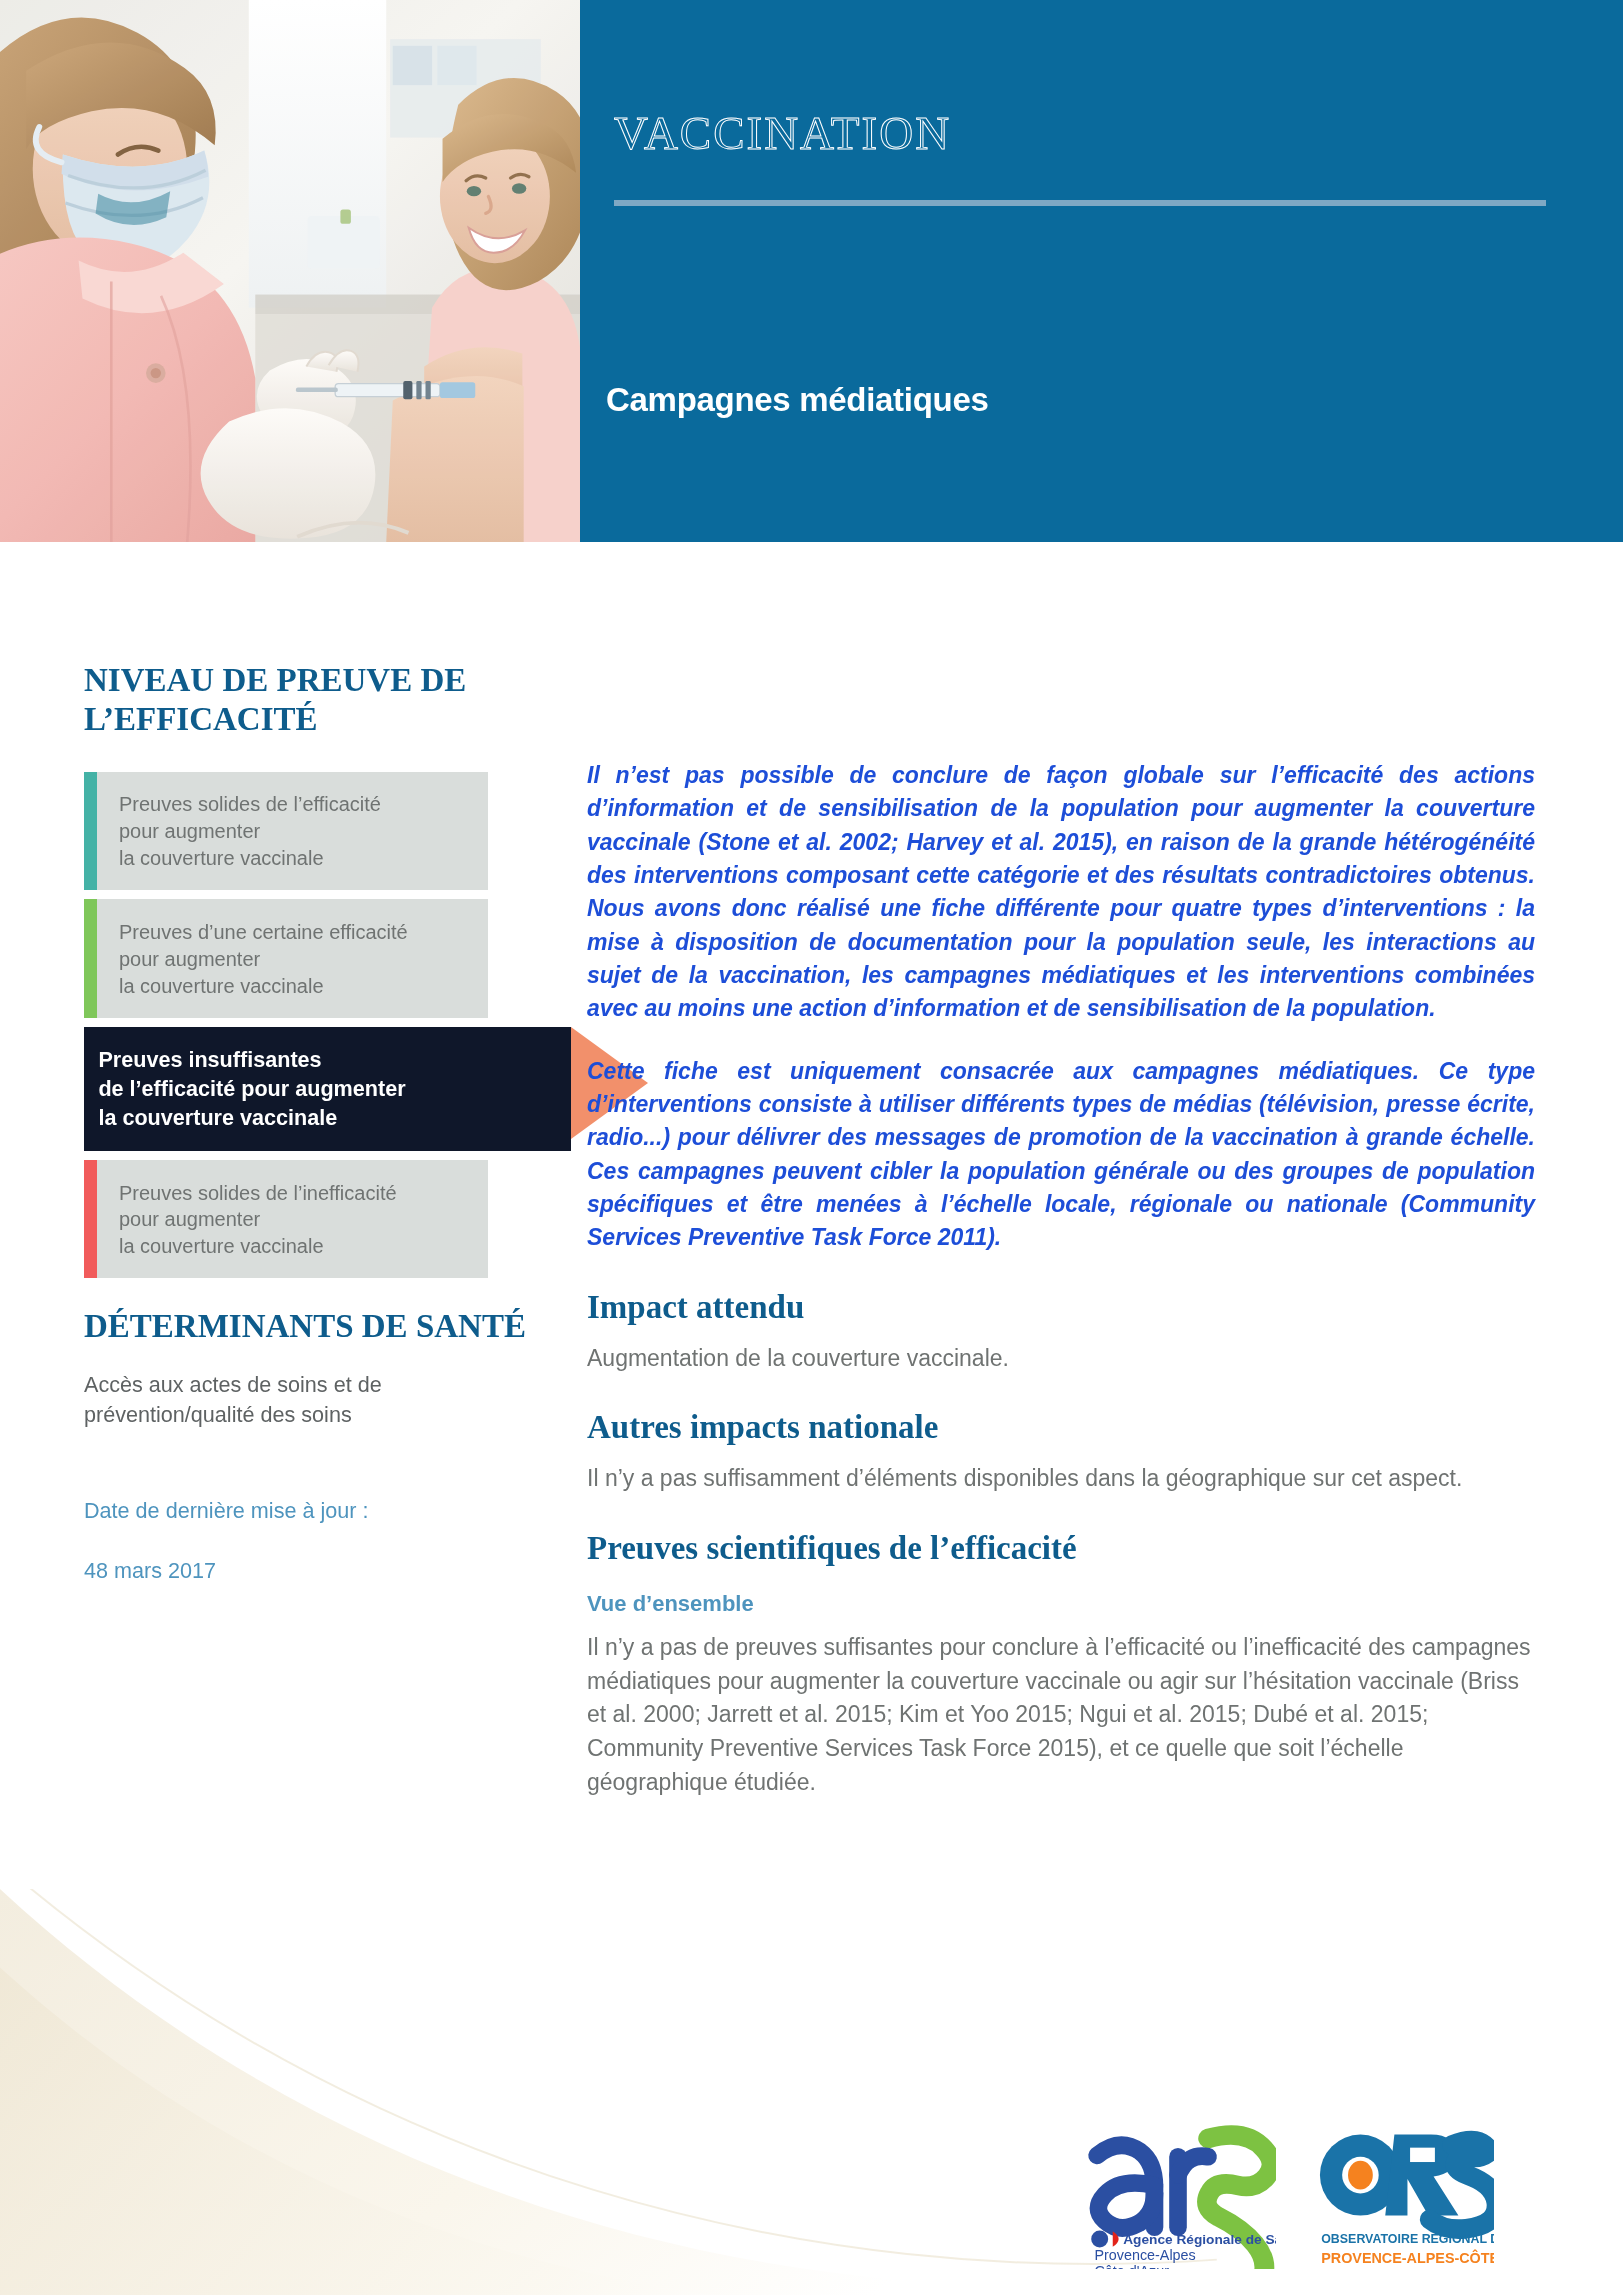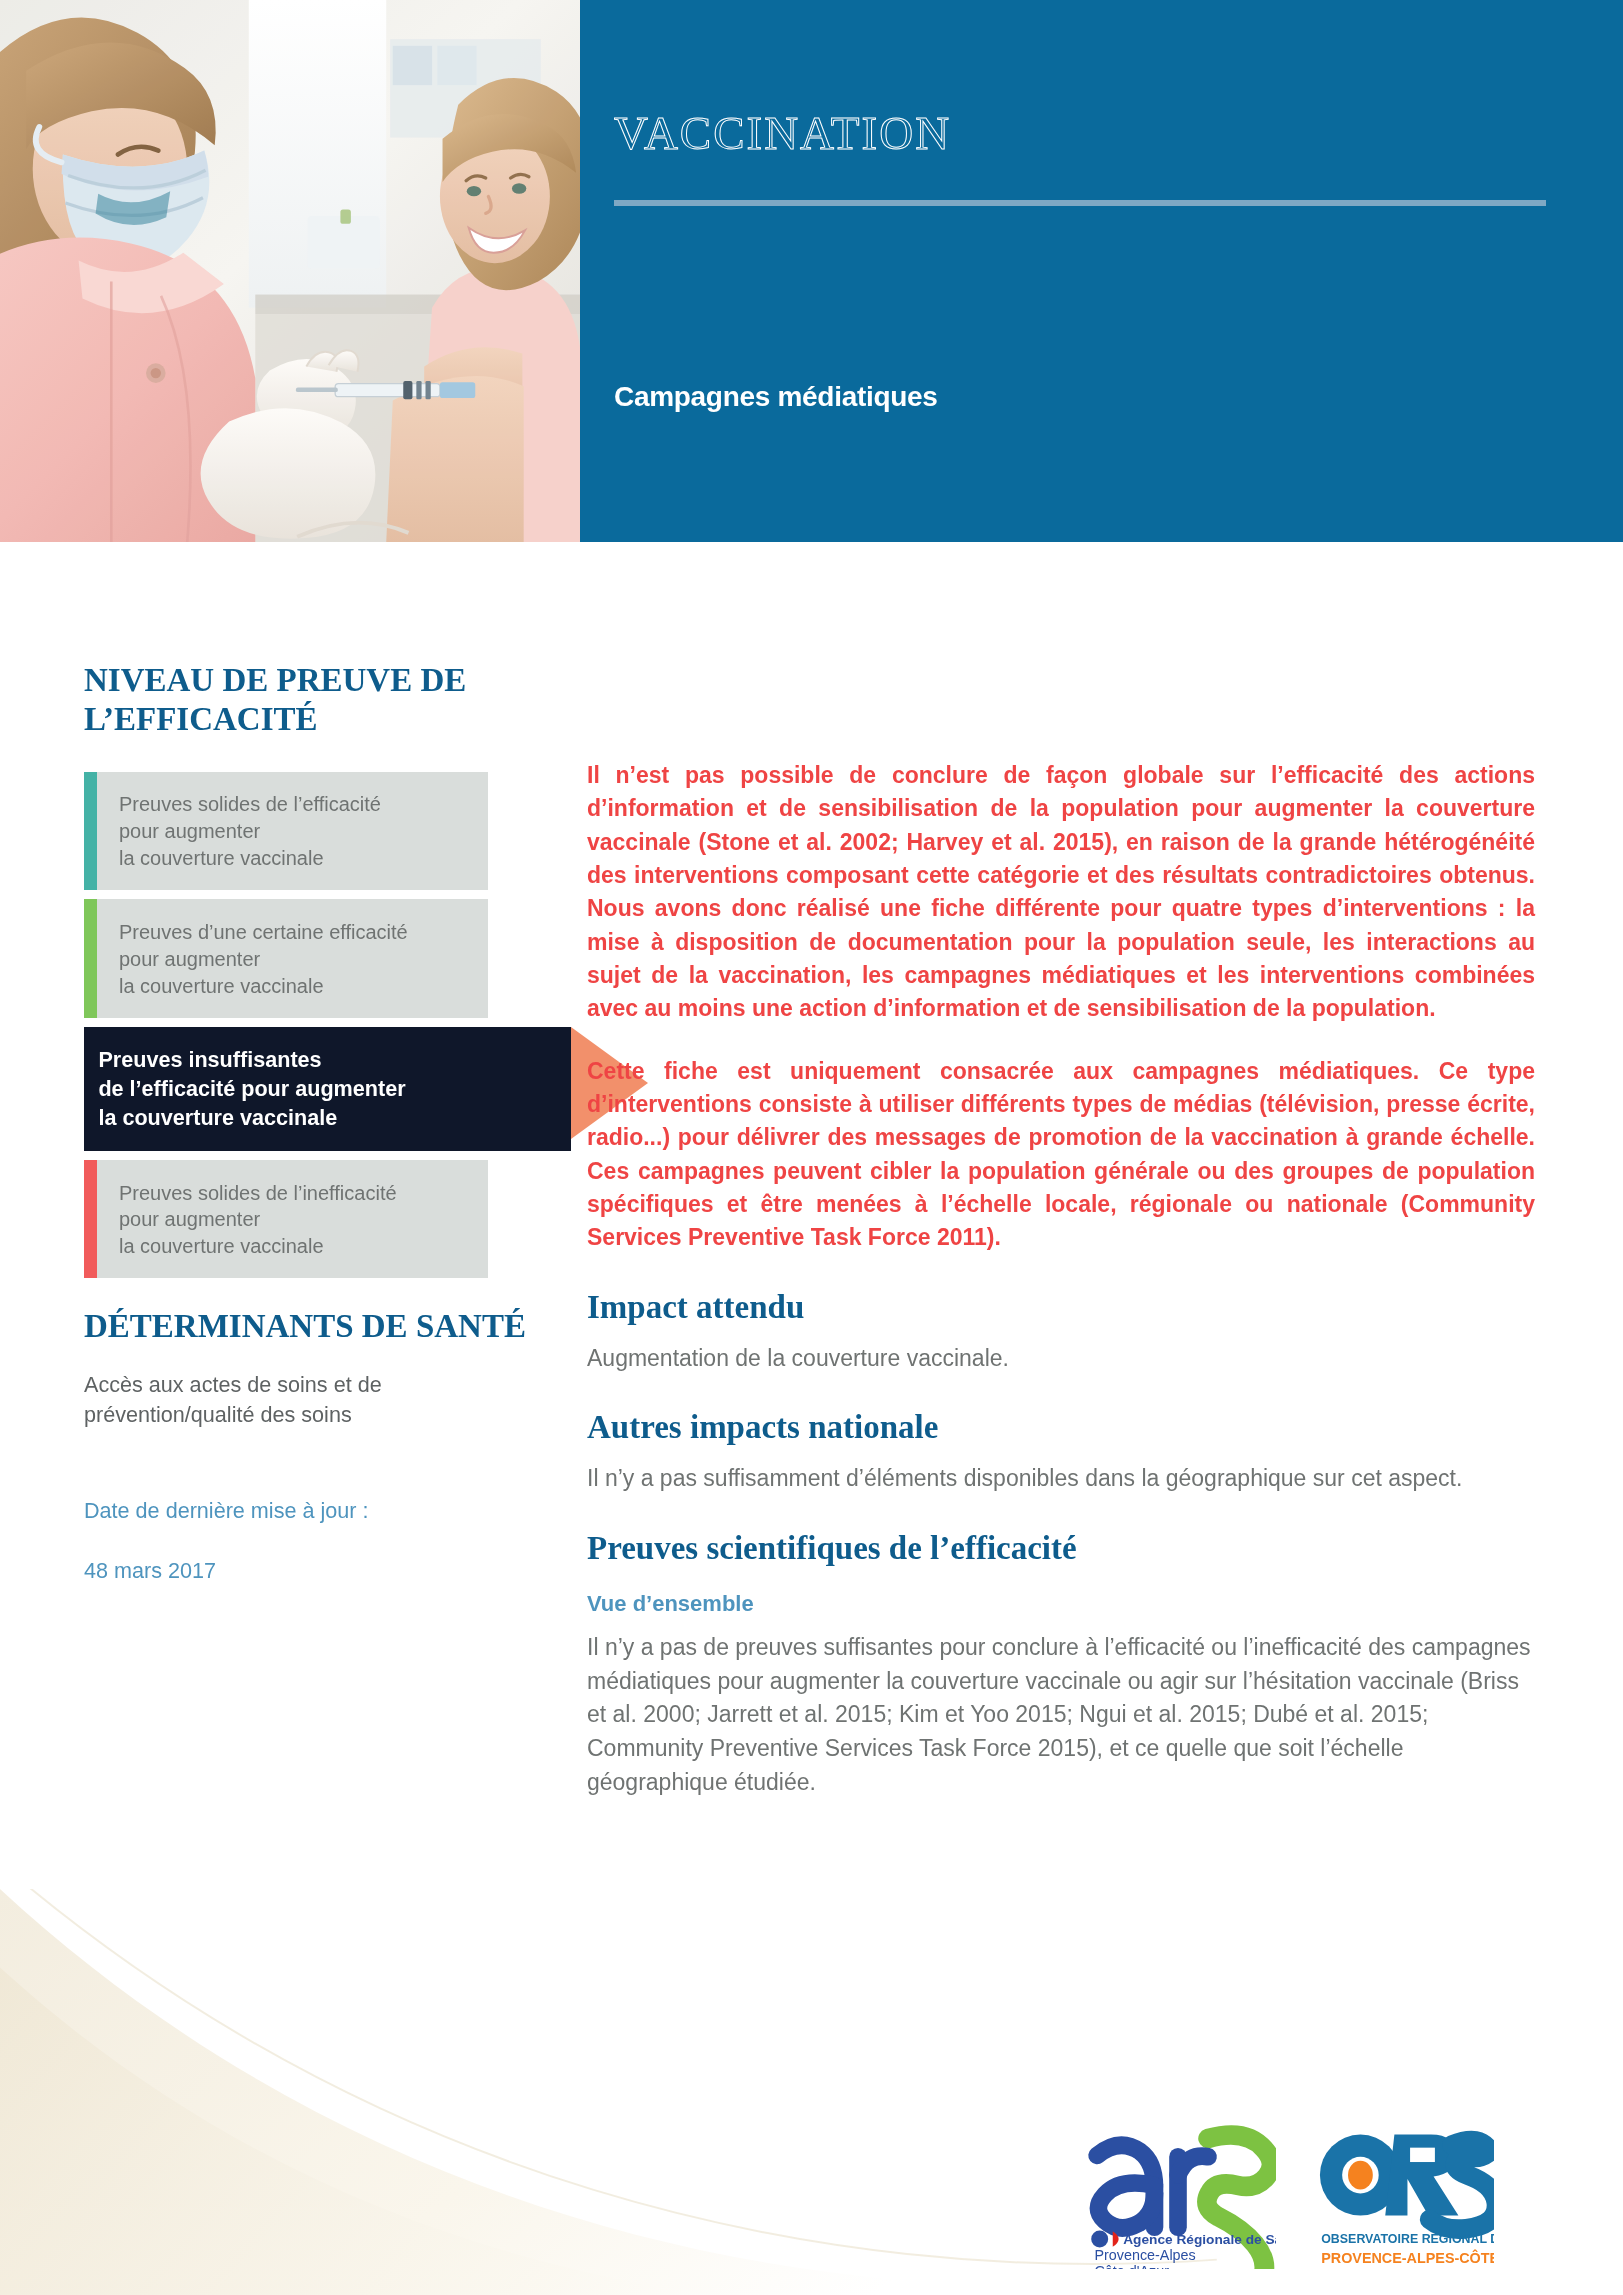--- a/index.html
+++ b/index.html
@@ -71,25 +71,25 @@
     width: 968px;
     font-family: "Liberation Serif", serif;
     font-weight: 700;
     font-size: 55px;
     line-height: 1.18;
     color: #ffffff;
     letter-spacing: -0.7px;
   }
   .h-sub {
     position: absolute;
-    left: 34px;
+    left: 26px;
     top: 380px;
     font-family: "Liberation Sans", sans-serif;
     font-weight: 700;
-    font-size: 28px;
+    font-size: 33px;
     line-height: 1.2;
     color: #ffffff;
     letter-spacing: -0.3px;
   }
 
   
   .swoosh {
     position: absolute;
     left: 0;
     bottom: 0;
@@ -190,23 +190,24 @@
     position: absolute;
     left: 587px;
     top: 759px;
     width: 948px;
   }
   .lead {
     font-family: "Liberation Sans", sans-serif;
     font-weight: 700;
     font-size: 23px;
     line-height: 1.45;
-    color: #ef4444;
+    color: #1d4ed8;
     text-align: justify;
     margin: 0 0 29px 0;
+    font-style: italic;
   }
   .h2 {
     font-family: "Liberation Serif", serif;
     font-weight: 700;
     font-size: 33px;
     line-height: 1.2;
     color: #0E5C8C;
     margin: 33px 0 14.4px 0;
   }
   .h3 {

